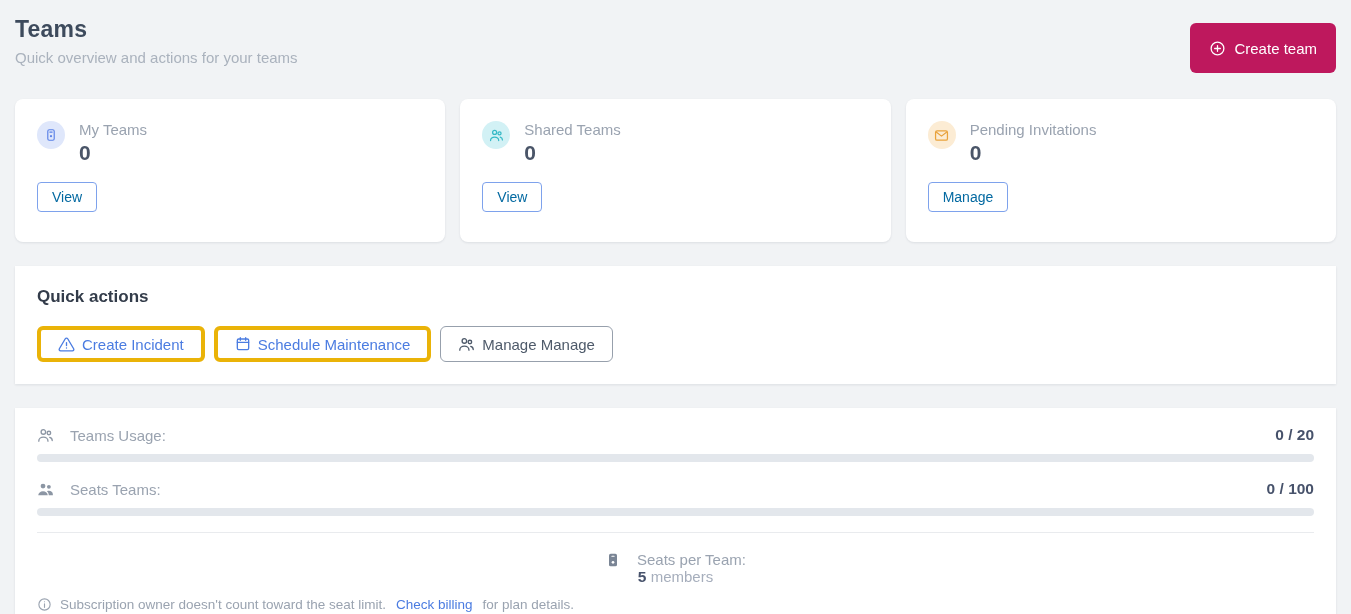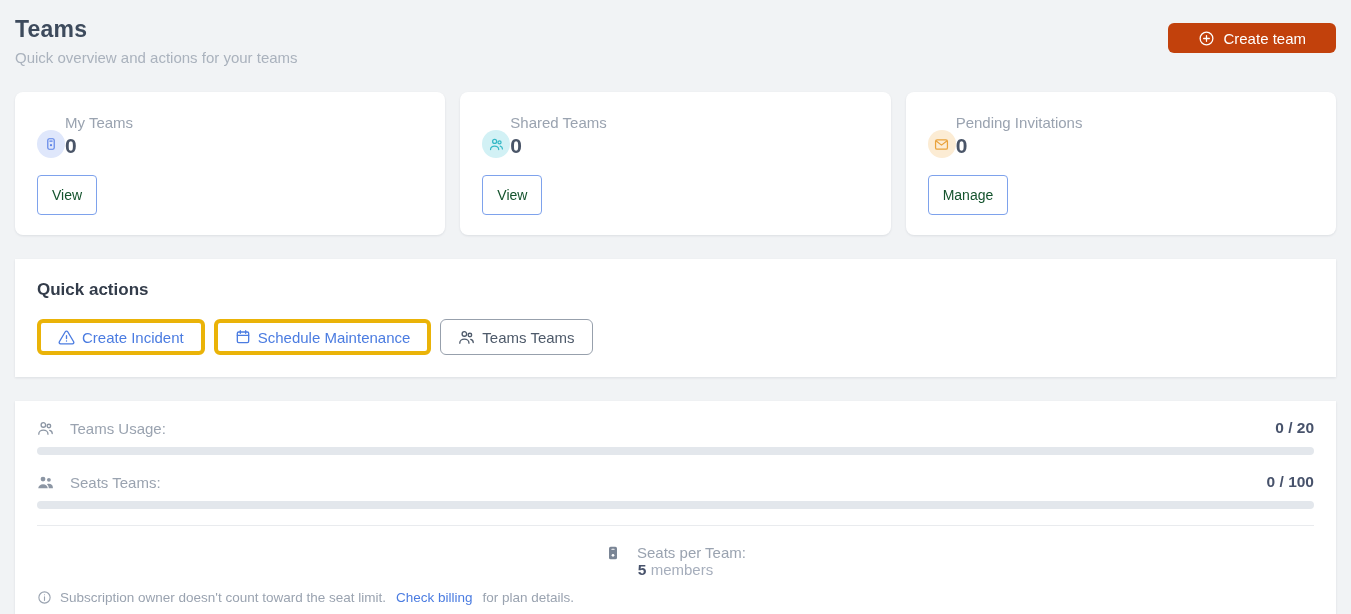--- a/index.html
+++ b/index.html
@@ -10,46 +10,46 @@
     color:#47526b;
   }
   .page { padding:16px 15px; }
 
   
   .header { display:flex; justify-content:space-between; align-items:flex-start; }
   .page-title { font-size:23px; font-weight:700; color:#3d4a5c; letter-spacing:.2px; }
   .page-subtitle { font-size:15px; color:#aab2bd; margin-top:6px; }
   .btn-primary {
     display:flex; align-items:center; gap:8px;
-    background:#c2410c; color:#fff; border:none; border-radius:6px;
-    height:30px; padding:0 30px; font-size:15px; margin-top:7px;
+    background:#be185d; color:#fff; border:none; border-radius:6px;
+    height:50px; padding:0 19px; font-size:15px; margin-top:7px;
     font-family:inherit; cursor:pointer;
   }
   .btn-primary svg { display:block; }
 
   
   .stats-row {
     display:grid; grid-template-columns:repeat(3,1fr); gap:15px;
     margin-top:26px;
   }
   .card {
     background:#fff; border-radius:8px; padding:22px;
     box-shadow:0 1px 3px rgba(30,40,60,.06), 0 1px 2px rgba(30,40,60,.04);
     height:143px;
   }
-  .stat-top { display:flex; align-items:flex-end; }
+  .stat-top { display:flex; align-items:flex-start; gap:14px; }
   .bubble {
     width:28px; height:28px; border-radius:50%;
     display:flex; align-items:center; justify-content:center; flex:0 0 28px;
   }
   .stat-label { font-size:15px; color:#9aa3b0; }
   .stat-value { font-size:21px; font-weight:700; color:#4a5568; margin-top:3px; }
   .btn-outline-sm {
-    margin-top:17px; background:#fff; border:1px solid #7ea2ec; color:#14532d;
-    border-radius:4px; height:40px; padding:0 14px; font-size:14px;
+    margin-top:17px; background:#fff; border:1px solid #7ea2ec; color:#0369a1;
+    border-radius:4px; height:30px; padding:0 14px; font-size:14px;
     font-family:inherit; cursor:pointer;
   }
 
   
   .panel {
     background:#fff; border-radius:0; margin-top:24px;
     box-shadow:0 1px 3px rgba(30,40,60,.06), 0 1px 2px rgba(30,40,60,.04);
   }
   .quick-actions { padding:21px 22px 22px; }
   .qa-title { font-size:17px; font-weight:600; color:#333c4a; }
@@ -187,21 +187,21 @@
       </button>
       <button class="btn-action gray">
         <span>
           <svg width="17" height="17" viewBox="0 0 24 24" fill="none" stroke="currentColor" stroke-width="1.9" stroke-linecap="round" stroke-linejoin="round">
               <circle cx="9" cy="7" r="3.2"></circle>
               <path d="M2.5 20c0-3.1 2.9-5.6 6.5-5.6s6.5 2.5 6.5 5.6"></path>
               <circle cx="16.8" cy="8.5" r="2.5"></circle>
               <path d="M18 14.6c2.1.6 3.5 2.2 3.5 4.4"></path>
             </svg>
         </span>
-        <span>Teams Teams</span>
+        <span>Manage Manage</span>
       </button>
     </div>
   </div>
 
   <div class="panel usage">
 
     <div class="usage-row">
       <div class="usage-label">
         <span>
           <svg width="17" height="17" viewBox="0 0 24 24" fill="none" stroke="currentColor" stroke-width="1.9" stroke-linecap="round" stroke-linejoin="round">

